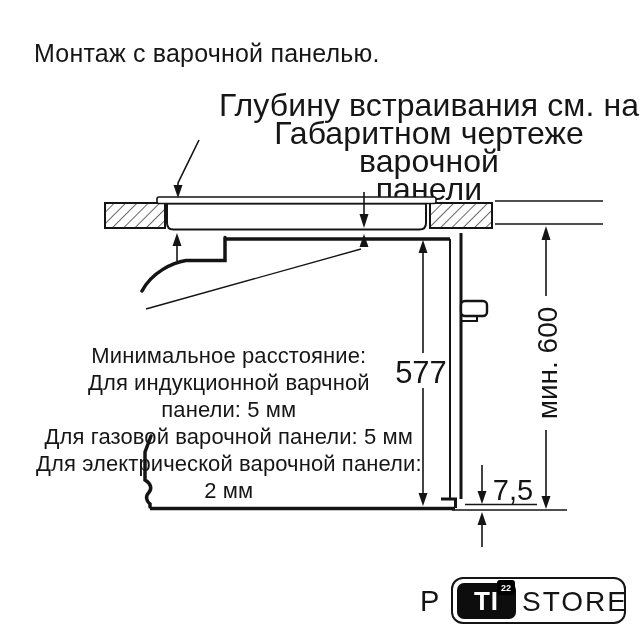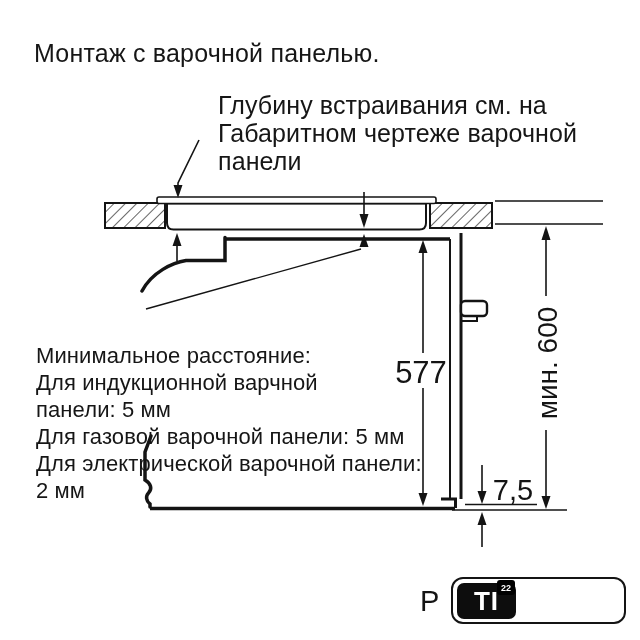--- a/index.html
+++ b/index.html
@@ -1,26 +1,26 @@
 <!DOCTYPE html>
 <html><head>
 <meta charset="utf-8">
 <style>
   html,body{margin:0;padding:0;background:#fff;}
   .page{
     position:relative;width:640px;height:640px;background:#fff;
-    font-family:"Liberation Sans",sans-serif;color:#161616;overflow:hidden;
+    font-family:"Liberation Sans",sans-serif;color:#161616;overflow:hidden;text-align:center;
   }
   .title{
     position:absolute;left:34px;top:38px;font-size:25px;line-height:30px;
     letter-spacing:0.2px;white-space:pre-line;
   }
   .note{white-space:pre-line;position:absolute;}
   .note.embed{
-    left:218px;top:91px;font-size:25px;line-height:28px;letter-spacing:0.1px;
+    left:218px;top:91px;font-size:32px;line-height:28px;letter-spacing:0.1px;
   }
   .note.mindist{
     left:36px;top:319px;font-size:22px;line-height:27px;letter-spacing:0.1px;margin-top:23px;
   }
   svg.diagram{position:absolute;left:0;top:0;}
   .stroke{stroke:#141414;fill:none;}
   .arrowhead{fill:#141414;stroke:none;}
   .dimtext{fill:#141414;font-family:"Liberation Sans",sans-serif;}
   
   .logo{position:absolute;left:0;top:0;width:640px;height:640px;pointer-events:none;}
@@ -141,15 +141,16 @@
       <polygon class="arrowhead" points="482,512 477.5,525 486.5,525"></polygon>
       <text class="dimtext" x="513" y="500" font-size="29" text-anchor="middle">7,5</text>
     </g>
   </svg>
 
   <div class="logo">
     <span class="logo-p">P</span>
     <div class="logo-frame"></div>
     <div class="ti-badge">TI</div>
     <div class="ti-sup">22</div>
+    <span class="logo-store">STORE</span>
   </div>
 
 </div>
 
 </body></html>

